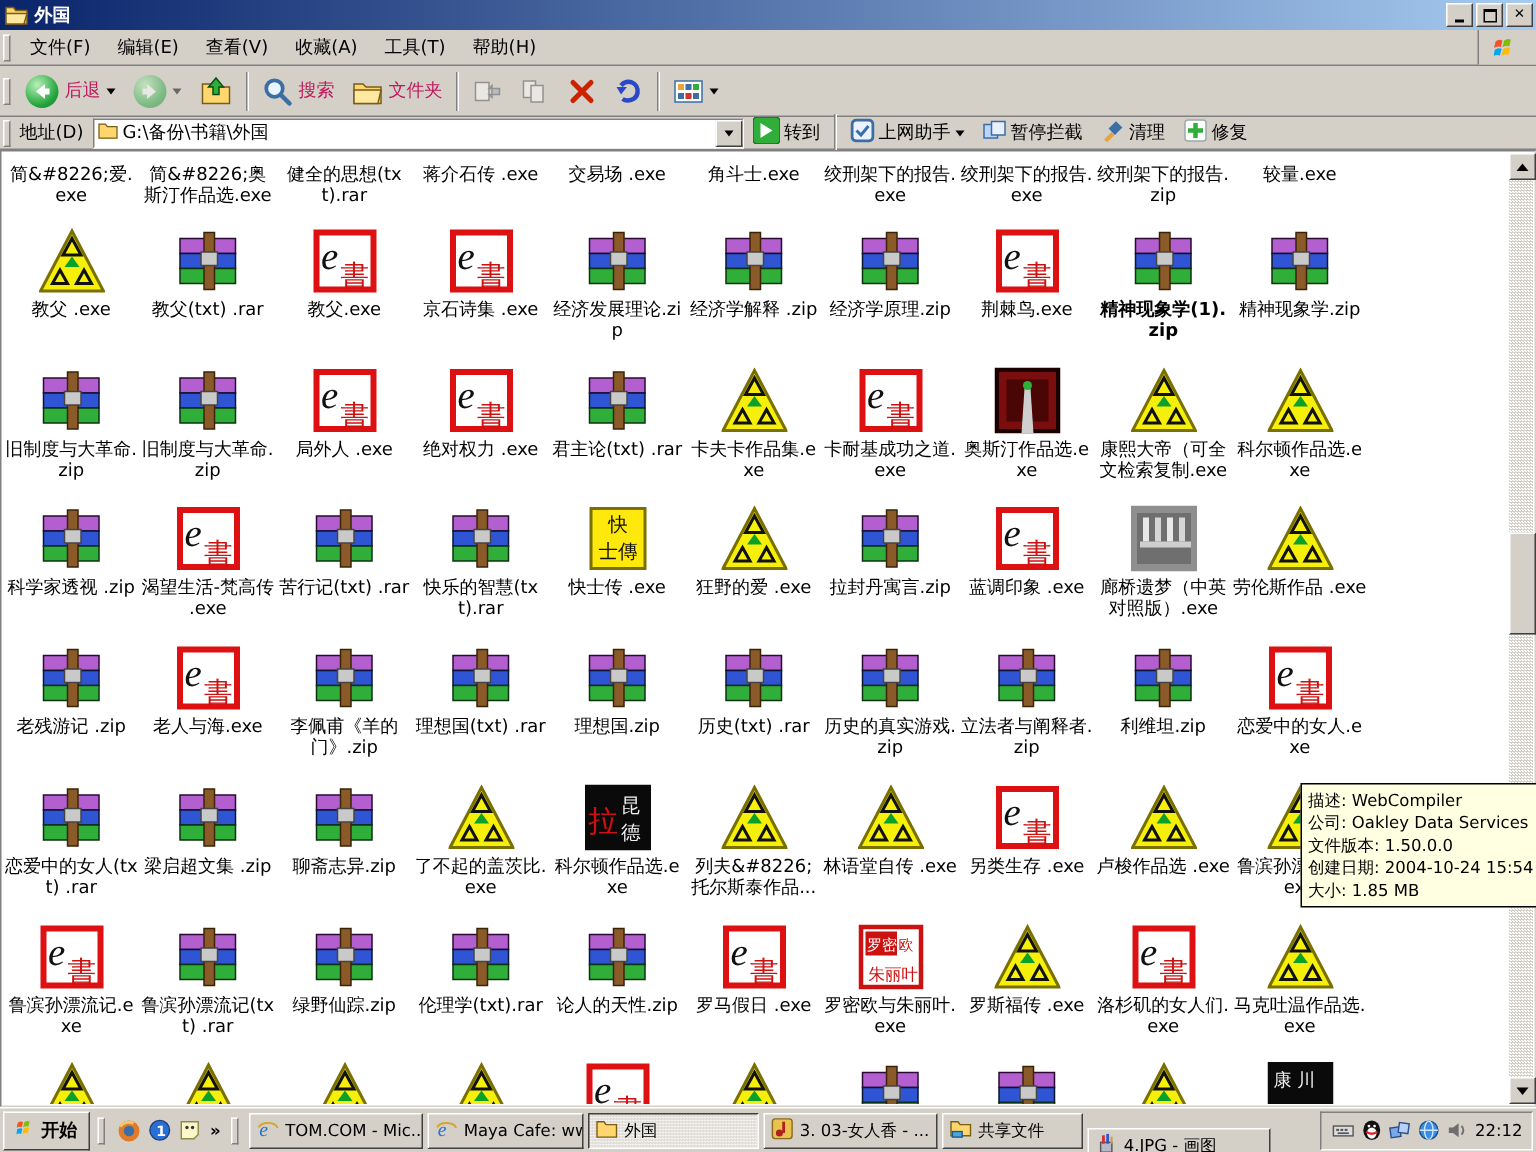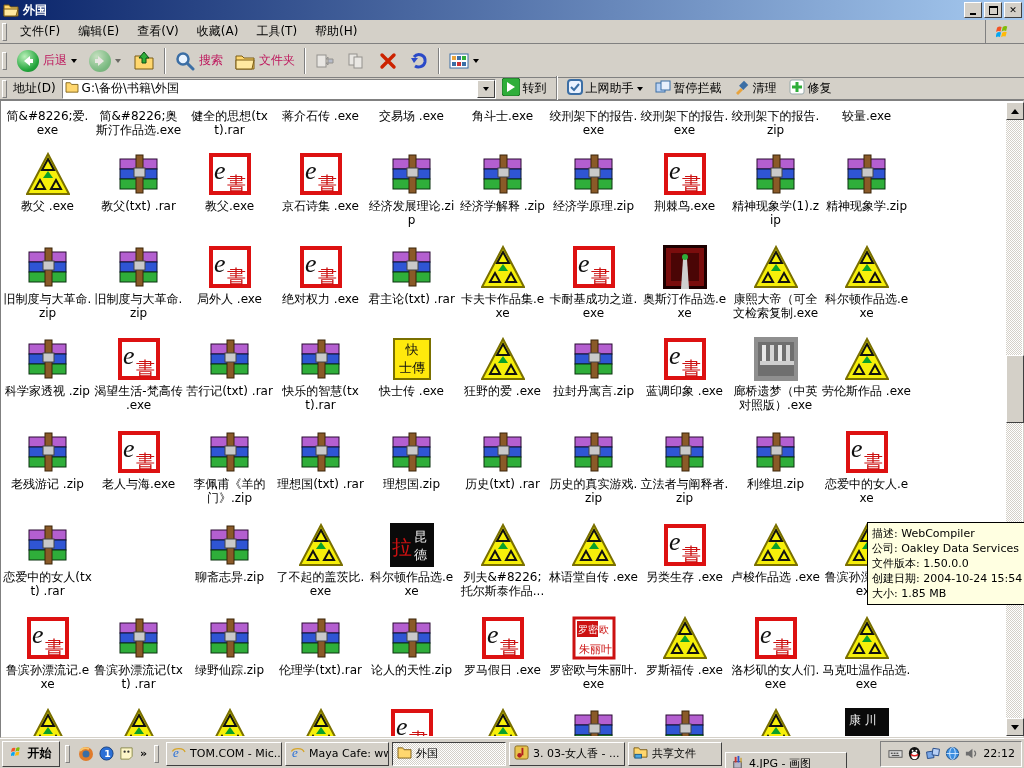--- a/index.html
+++ b/index.html
@@ -358,21 +358,21 @@
         <div class="cell" style="left: 637px; top: 50px;">
           <div class="fic">
             <svg viewBox="0 0 44 44">
               <rect x="3" y="3" width="38" height="38" fill="#fff" stroke="#dd1111" stroke-width="4"></rect>
               <text x="6" y="27" font-size="26" font-style="italic" fill="#111" font-family="serif">e</text>
               <text x="19" y="38" font-size="19" fill="#cc1111">書</text>
             </svg>
           </div>
           <div class="flabel">荆棘鸟.exe</div>
         </div>
-        <div class="cell" style="left: 728px; top: 50px;">
+        <div class="cell" style="left: 728px; top: 50px; font-weight: bold;">
           <div class="fic">
             <svg viewBox="0 0 44 44">
               <rect x="3" y="7" width="37" height="10" fill="#b45fd0" stroke="#2a0a33"></rect>
               <rect x="3" y="17" width="37" height="10" fill="#2f55d4" stroke="#0a1433"></rect>
               <rect x="3" y="27" width="37" height="10" fill="#2fae3a" stroke="#0a330f"></rect>
               <rect x="19" y="3" width="7" height="38" fill="#8a5a28" stroke="#3a2408"></rect>
               <rect x="17" y="16" width="11" height="9" fill="#c9c9c9" stroke="#444"></rect>
             </svg>
           </div>
           <div class="flabel">精神现象学(1).zip</div>
@@ -739,20 +739,32 @@
           <div class="fic">
             <svg viewBox="0 0 44 44">
               <rect x="3" y="7" width="37" height="10" fill="#b45fd0" stroke="#2a0a33"></rect>
               <rect x="3" y="17" width="37" height="10" fill="#2f55d4" stroke="#0a1433"></rect>
               <rect x="3" y="27" width="37" height="10" fill="#2fae3a" stroke="#0a330f"></rect>
               <rect x="19" y="3" width="7" height="38" fill="#8a5a28" stroke="#3a2408"></rect>
               <rect x="17" y="16" width="11" height="9" fill="#c9c9c9" stroke="#444"></rect>
             </svg>
           </div>
           <div class="flabel">恋爱中的女人(txt) .rar</div>
+        </div>
+        <div class="cell" style="left: 91px; top: 420.8px;">
+          <div class="fic">
+            <svg viewBox="0 0 44 44">
+              <rect x="3" y="7" width="37" height="10" fill="#b45fd0" stroke="#2a0a33"></rect>
+              <rect x="3" y="17" width="37" height="10" fill="#2f55d4" stroke="#0a1433"></rect>
+              <rect x="3" y="27" width="37" height="10" fill="#2fae3a" stroke="#0a330f"></rect>
+              <rect x="19" y="3" width="7" height="38" fill="#8a5a28" stroke="#3a2408"></rect>
+              <rect x="17" y="16" width="11" height="9" fill="#c9c9c9" stroke="#444"></rect>
+            </svg>
+          </div>
+          <div class="flabel">梁启超文集 .zip</div>
         </div>
         <div class="cell" style="left: 182px; top: 420.8px;">
           <div class="fic">
             <svg viewBox="0 0 44 44">
               <rect x="3" y="7" width="37" height="10" fill="#b45fd0" stroke="#2a0a33"></rect>
               <rect x="3" y="17" width="37" height="10" fill="#2f55d4" stroke="#0a1433"></rect>
               <rect x="3" y="27" width="37" height="10" fill="#2fae3a" stroke="#0a330f"></rect>
               <rect x="19" y="3" width="7" height="38" fill="#8a5a28" stroke="#3a2408"></rect>
               <rect x="17" y="16" width="11" height="9" fill="#c9c9c9" stroke="#444"></rect>
             </svg>

